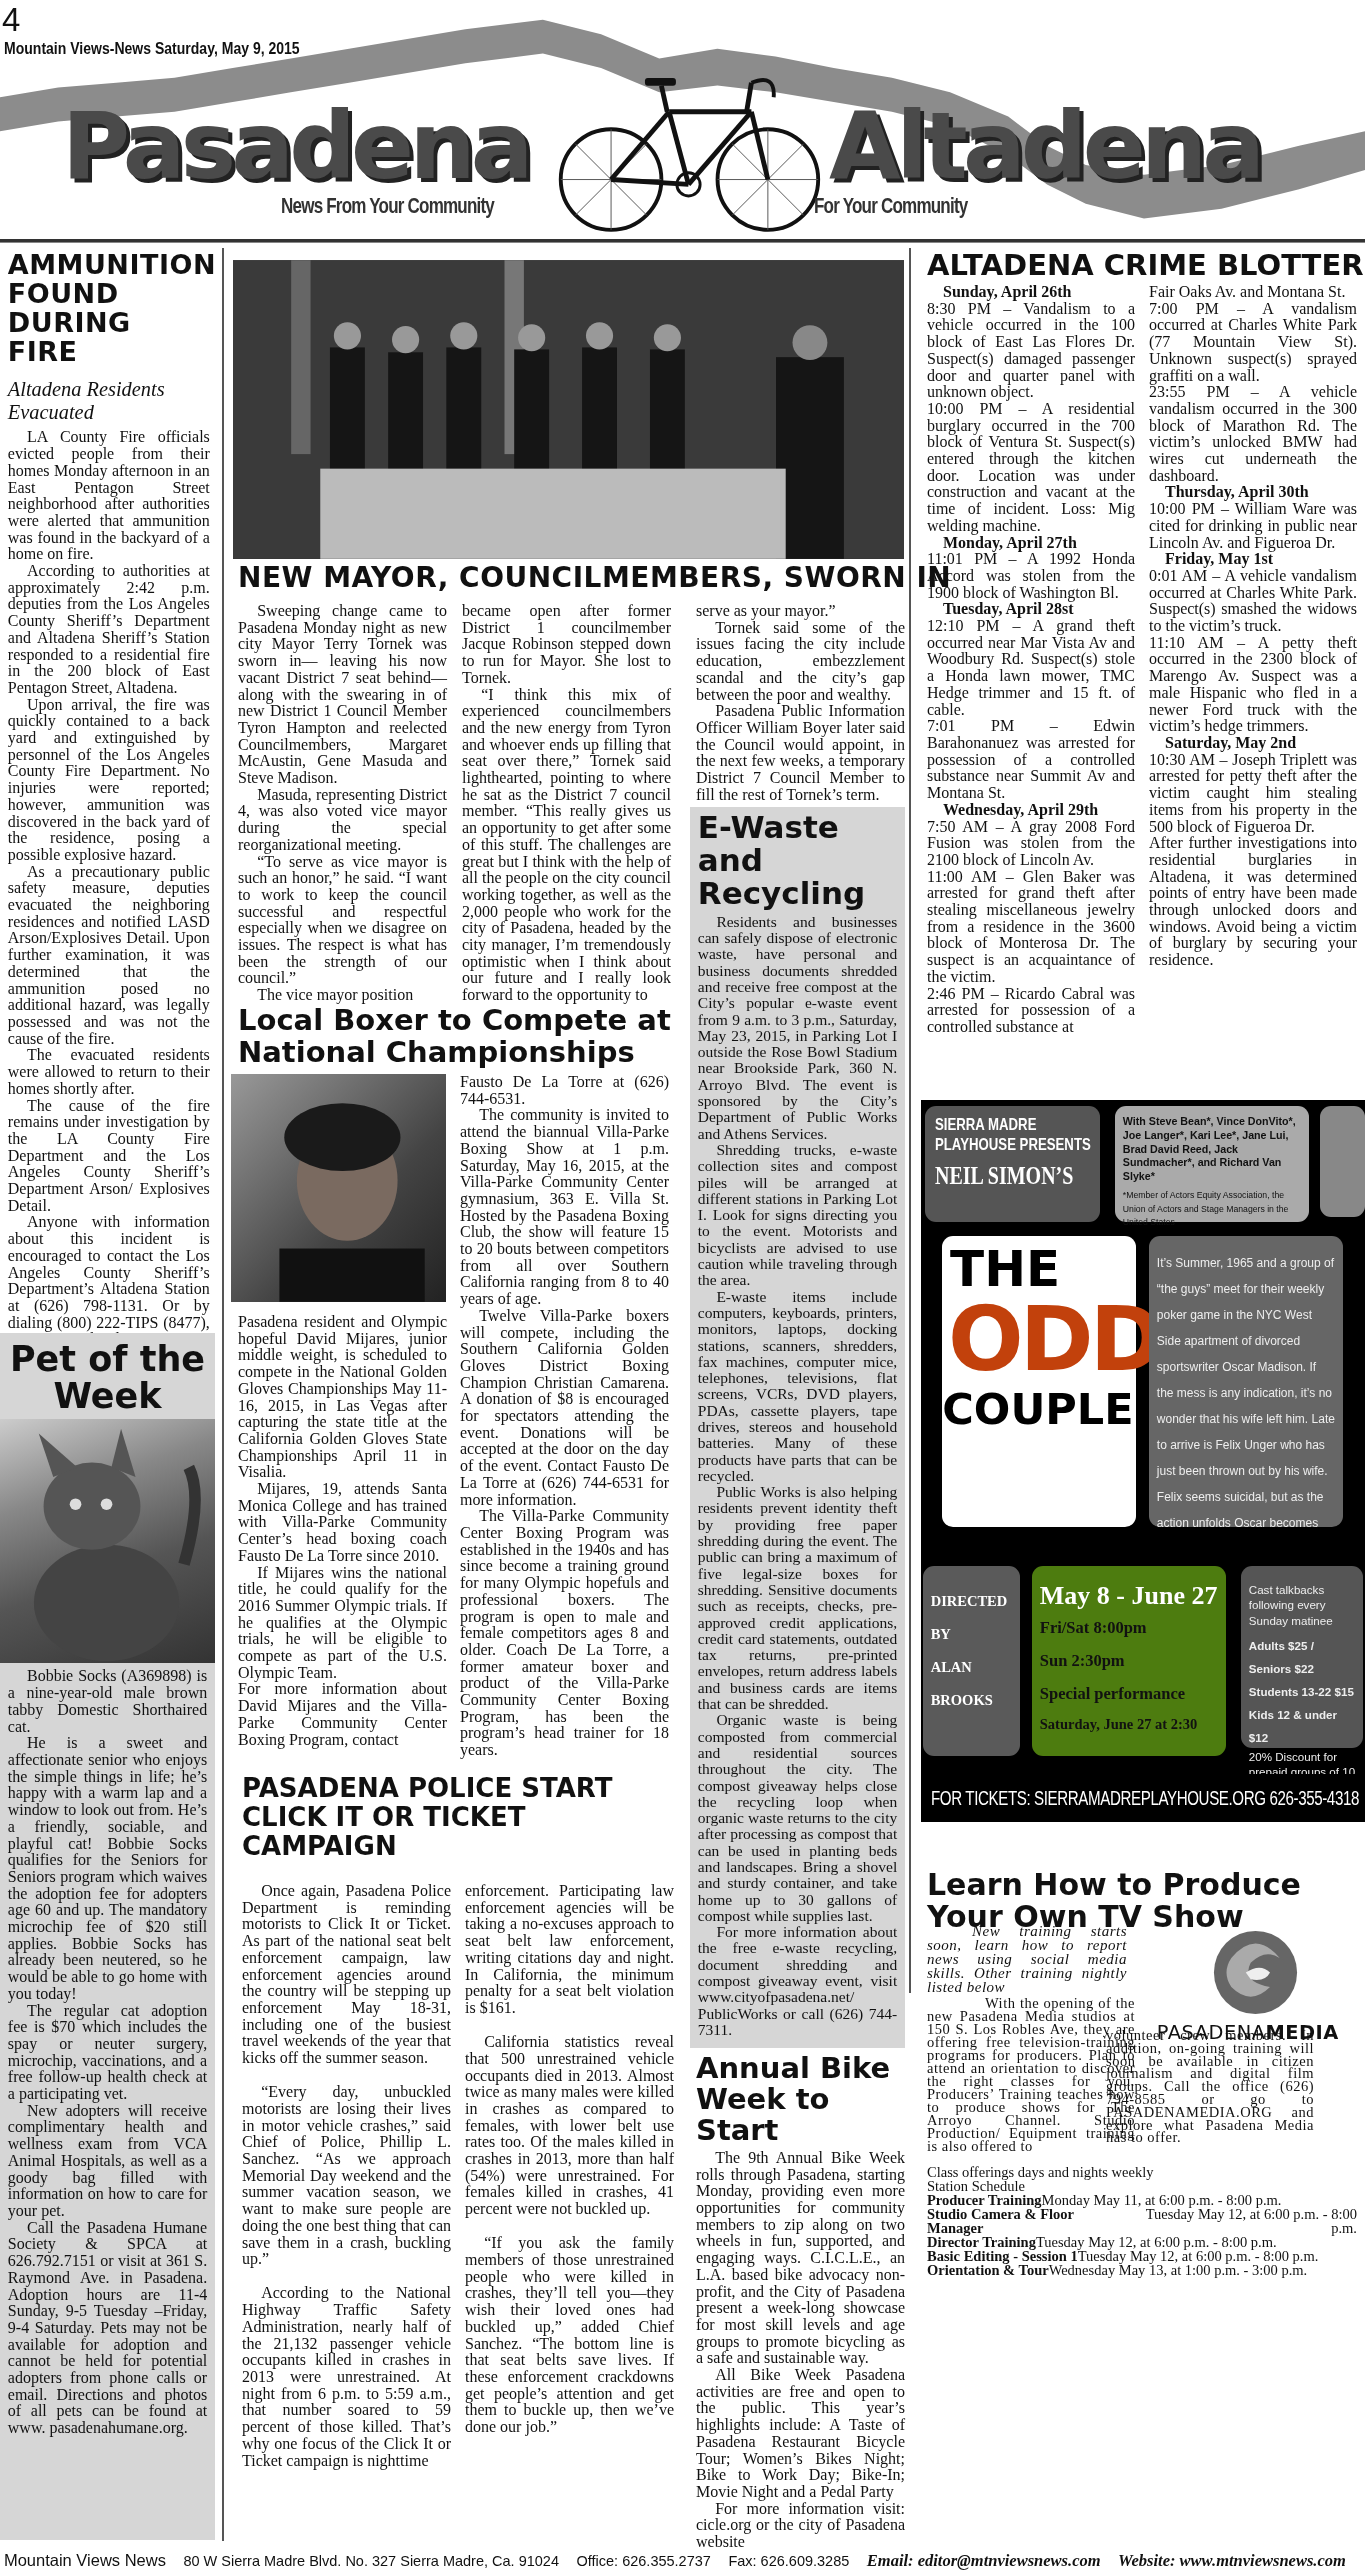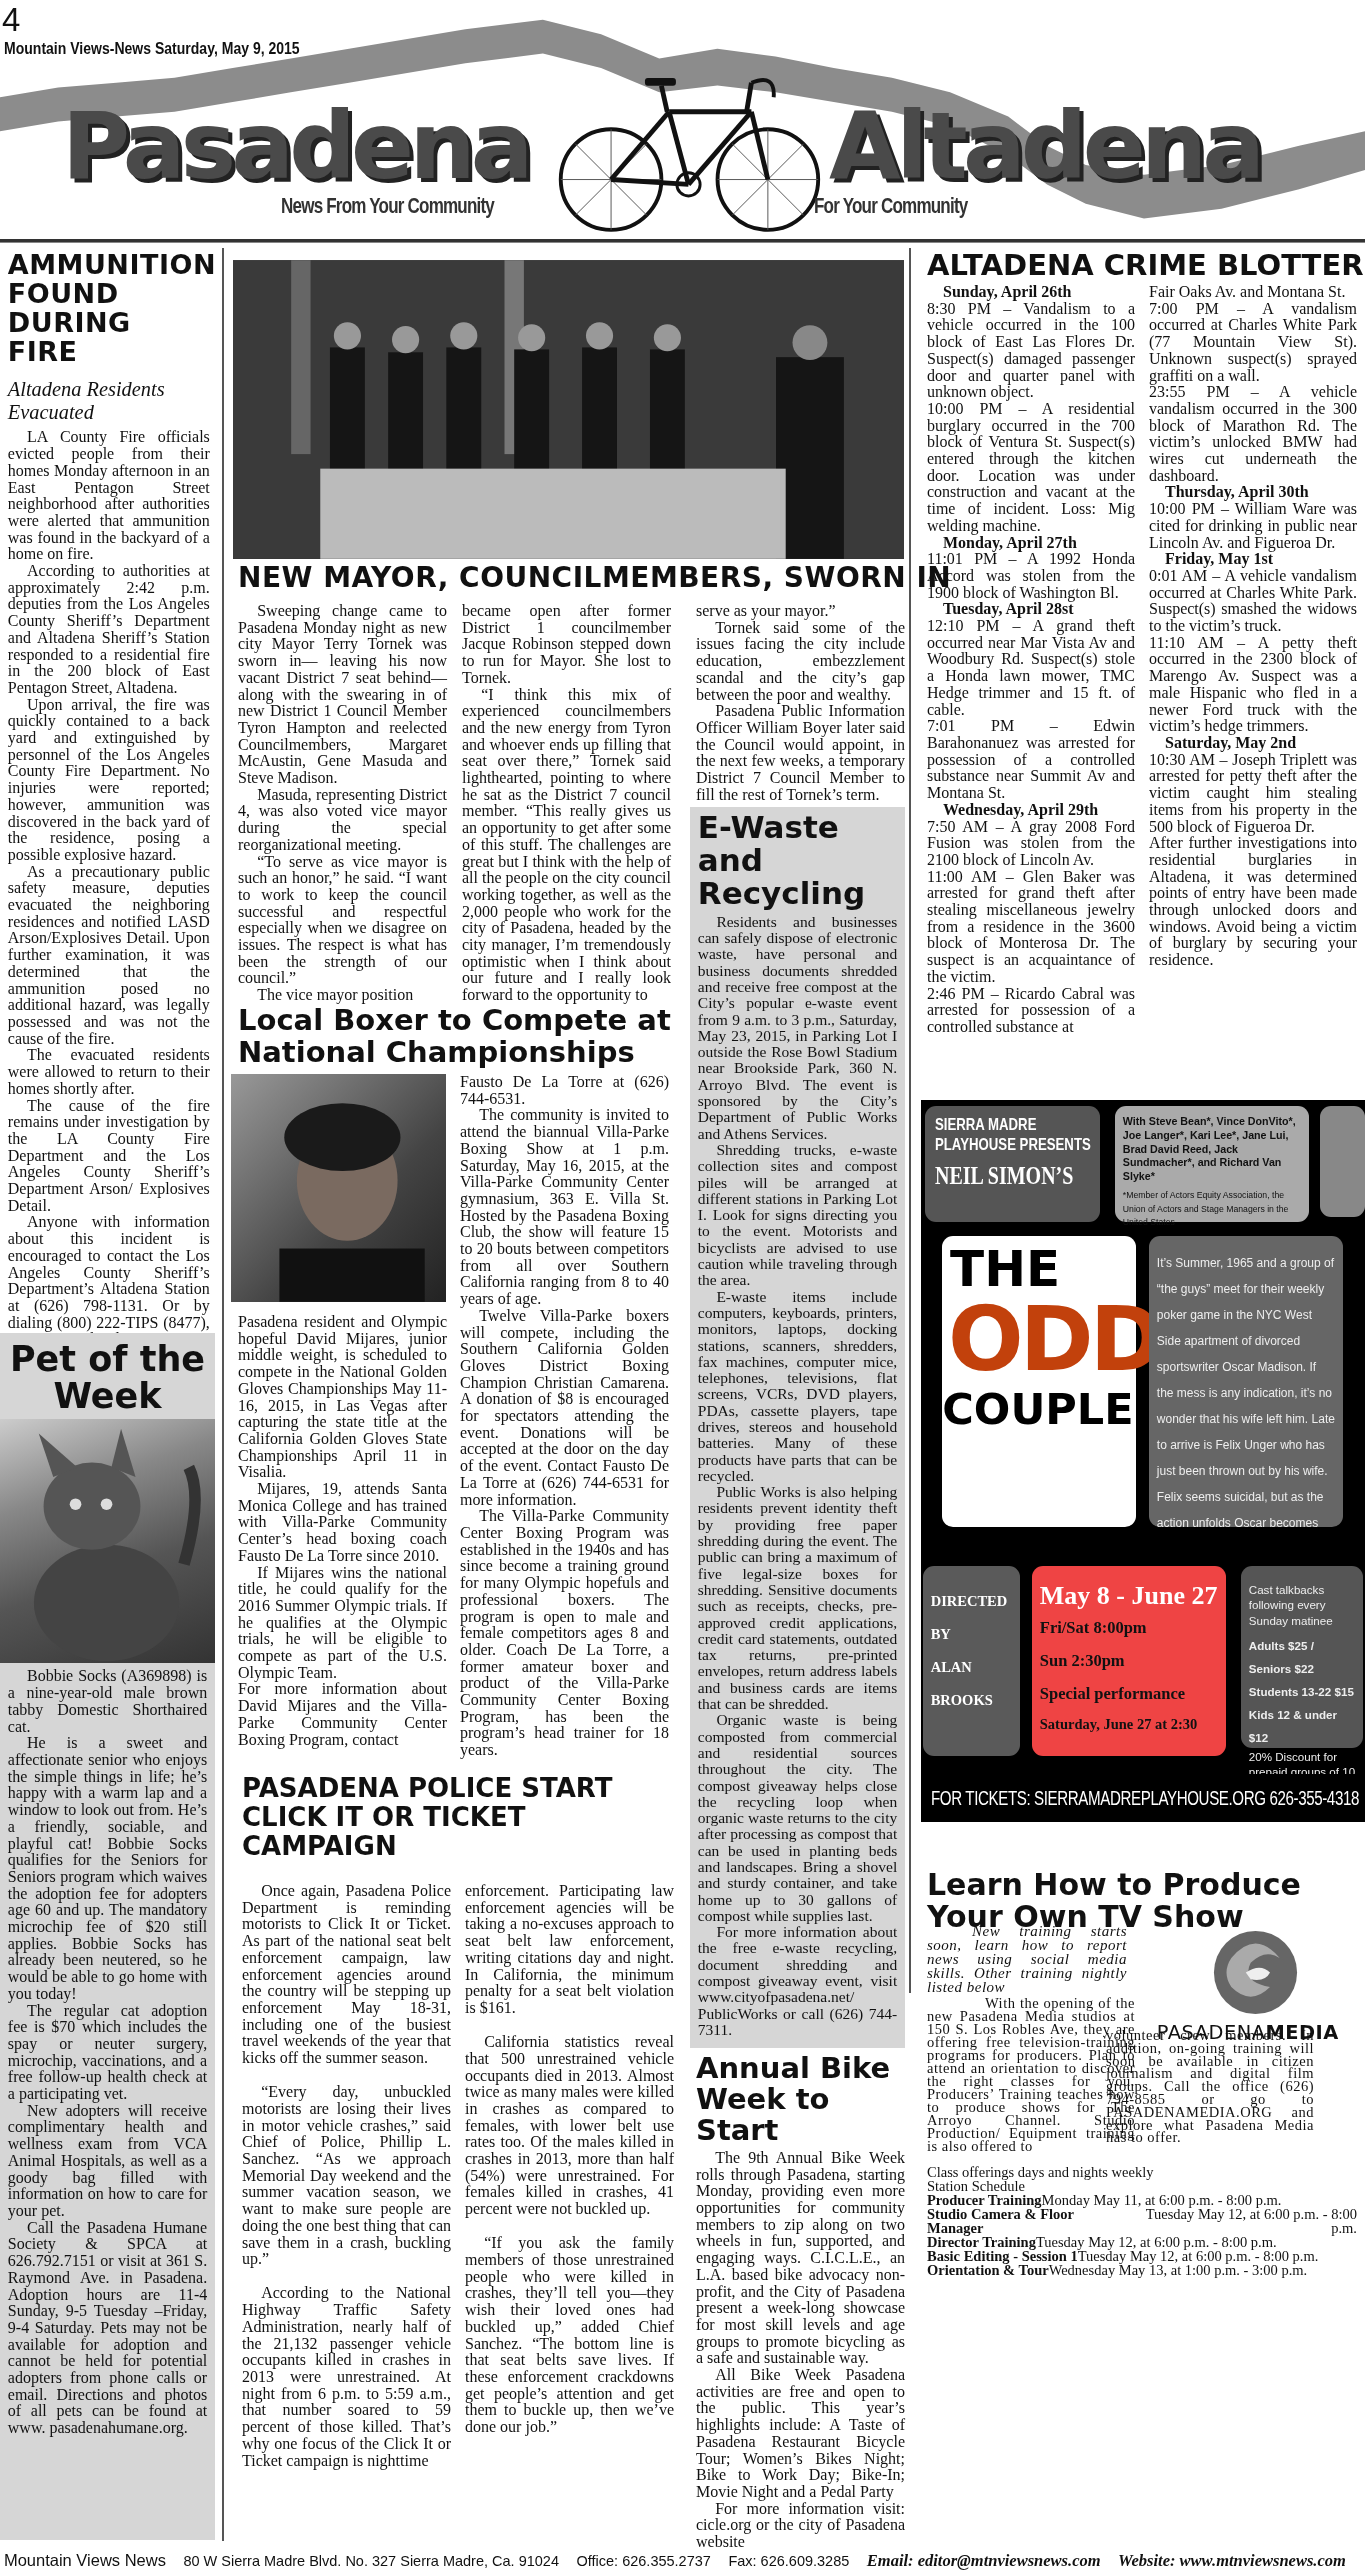--- a/index.html
+++ b/index.html
@@ -251,21 +251,21 @@
   </div>
   <div class="panel" style="left:228px;top:136px;width:194px;height:291px;background:#666;color:#eee;padding:13.6px 7.8px;font-size:12px;line-height:26px">
     <div>It’s Summer, 1965 and a group of “the guys” meet for their weekly poker game in the NYC West Side apartment of divorced sportswriter Oscar Madison. If the mess is any indication, it’s no wonder that his wife left him. Late to arrive is Felix Unger who has just been thrown out by his wife. Felix seems suicidal, but as the action unfolds Oscar becomes the one with murder on his mind when the clean-freak and the slob room together in this classic American comedy.</div>
   </div>
 </div>
 <div class="abs ad" style="left:921px;top:1527px;width:444px;height:252px">
   <div class="panel" style="left:1.9px;top:39px;width:97px;height:190px;background:#5a5a5a;padding:19.4px 7.8px;font-family:'Liberation Serif',serif;font-weight:bold;font-size:14.5px;line-height:33px">
     <div>DIRECTED BY</div>
     <div>ALAN BROOKS</div>
   </div>
-  <div class="panel" style="left:111px;top:39px;width:194px;height:190px;background:#ef4444;padding:13.6px 7.8px;font-family:'Liberation Serif',serif;font-weight:bold">
+  <div class="panel" style="left:111px;top:39px;width:194px;height:190px;background:#4d7c0f;padding:13.6px 7.8px;font-family:'Liberation Serif',serif;font-weight:bold">
     <div style="color:#fff;font-size:26px;line-height:31px;white-space:nowrap">May 8 - June 27</div>
     <div style="color:#111;font-size:16.5px;line-height:33px;white-space:nowrap">Fri/Sat 8:00pm</div>
     <div style="color:#111;font-size:16.5px;line-height:33px">Sun 2:30pm</div>
     <div style="color:#111;font-size:16.5px;line-height:33px">Special performance</div>
     <div style="color:#111;font-size:14.5px;line-height:29px;white-space:nowrap">Saturday, June 27 at 2:30</div>
   </div>
   <div class="panel" style="left:320px;top:39px;width:122px;height:182px;background:#555;padding:15.5px 7.8px;font-size:11.6px;line-height:23px;color:#eee">
     <div style="line-height:15.5px;margin-bottom:5.8px">Cast talkbacks following every Sunday matinee</div>
     <div style="font-weight:bold">Adults $25 / Seniors $22</div>
     <div style="font-weight:bold">Students 13-22 $15</div>

